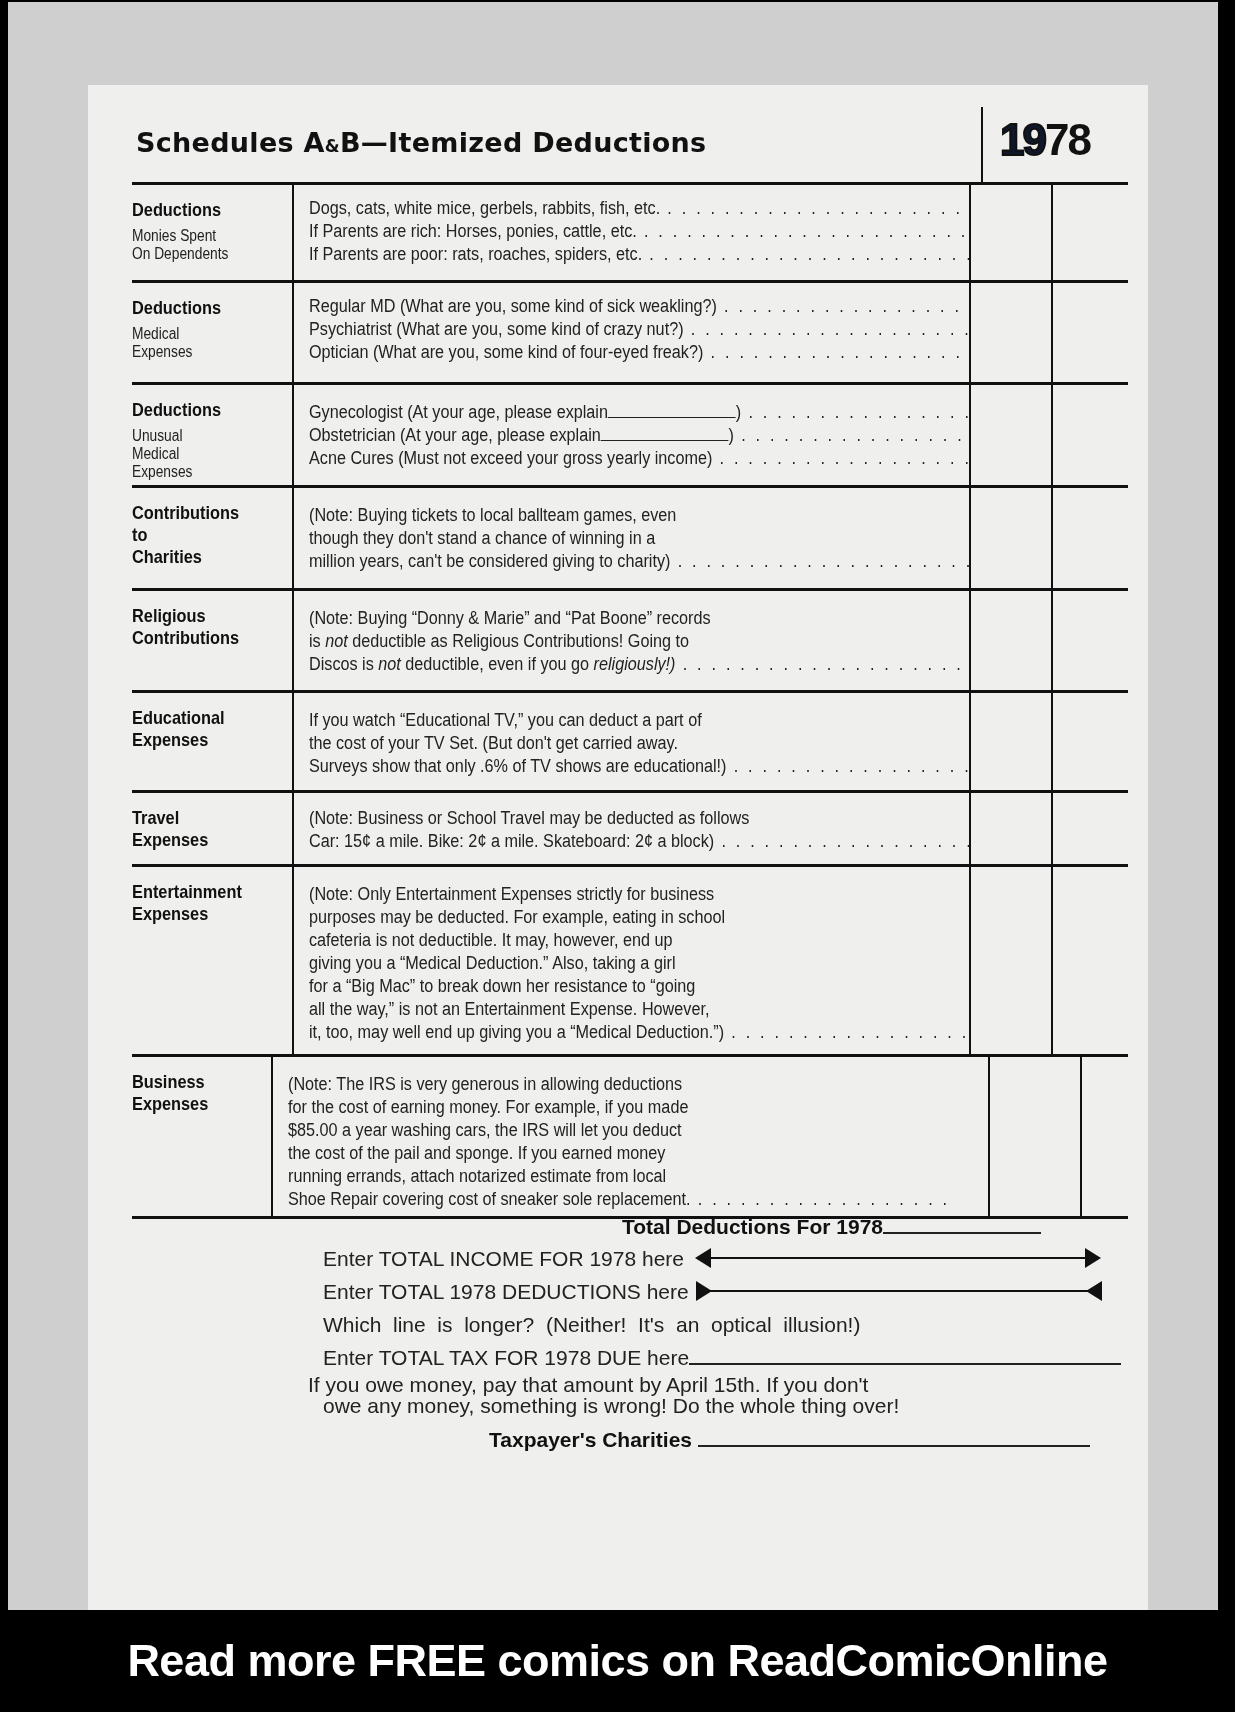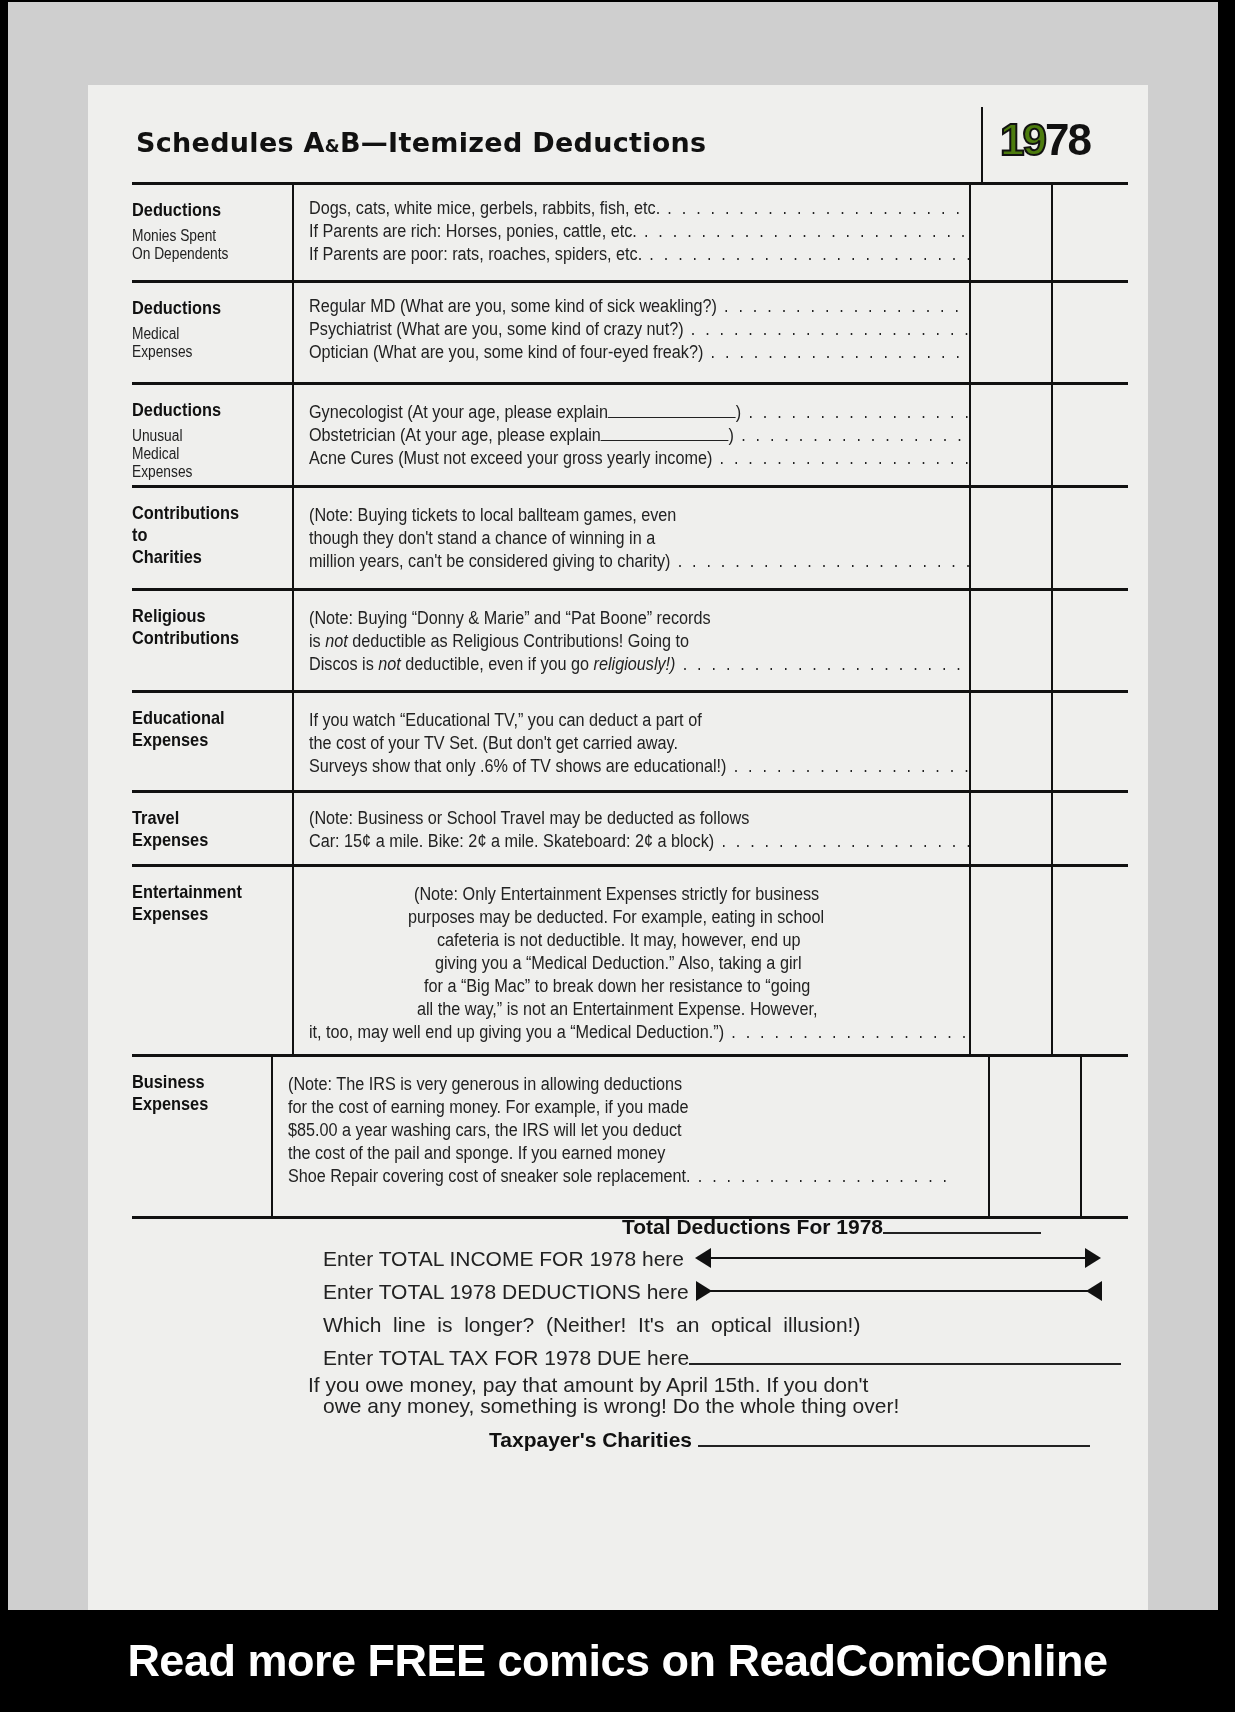--- a/index.html
+++ b/index.html
@@ -23,21 +23,21 @@
   }
   .title .amp { font-size: 17px; }
   .header-divider {
     position: absolute; left: 893px; top: 22px; width: 2px; height: 76px; background: #111;
   }
   .year {
     position: absolute; left: 912px; top: 30px;
     font-family: "Liberation Sans", sans-serif; font-weight: bold; font-size: 44px;
     letter-spacing: -2px; color: #111;
   }
-  .year .outline { color: #4d7c0f; -webkit-text-stroke: 2px #111; }
+  .year .outline { color: #0f172a; -webkit-text-stroke: 2px #111; }
 
   .table { position: absolute; left: 44px; top: 97px; width: 996px; }
   .row {
     position: relative; border-top: 3px solid #111;
     display: flex;
   }
   .row.last { border-bottom: 3px solid #111; gap: 40px; }
   .cell-label { width: 160px; padding: 14px 0 0 0; }
   .cell-text { width: 677px; border-left: 2px solid #111; padding: 12px 0 0 15px; font-size: 18px; line-height: 23px; color: #222; }
   .cell-amt { width: 82px; border-left: 2px solid #111; }
@@ -183,21 +183,21 @@
             <div class="line"><span class="cond"><span>Car: 15¢ a mile. Bike: 2¢ a mile. Skateboard: 2¢ a block)</span><span class="dots"></span></span></div>
           </div>
           <div class="cell-amt"></div>
           <div class="cell-amt2"></div>
         </div>
         <div class="row" style="height: 190px;">
           <div class="cell-label">
             <div class="lbl-head">Entertainment</div>
             <div class="lbl-head">Expenses</div>
           </div>
-          <div class="cell-text" style="padding-top: 16px; text-align: center;">
+          <div class="cell-text" style="padding-top: 16px;">
             <div class="line"><span class="cond"><span>(Note: Only Entertainment Expenses strictly for business</span></span></div>
             <div class="line"><span class="cond"><span>purposes may be deducted. For example, eating in school</span></span></div>
             <div class="line"><span class="cond"><span>cafeteria is not deductible. It may, however, end up</span></span></div>
             <div class="line"><span class="cond"><span>giving you a “Medical Deduction.” Also, taking a girl</span></span></div>
             <div class="line"><span class="cond"><span>for a “Big Mac” to break down her resistance to “going</span></span></div>
             <div class="line"><span class="cond"><span>all the way,” is not an Entertainment Expense. However,</span></span></div>
             <div class="line"><span class="cond"><span>it, too, may well end up giving you a “Medical Deduction.”)</span><span class="dots"></span></span></div>
           </div>
           <div class="cell-amt"></div>
           <div class="cell-amt2"></div>
@@ -205,20 +205,21 @@
         <div class="row last" style="height: 165px;">
           <div class="cell-label">
             <div class="lbl-head">Business</div>
             <div class="lbl-head">Expenses</div>
           </div>
           <div class="cell-text" style="padding-top: 16px;">
             <div class="line"><span class="cond"><span>(Note: The IRS is very generous in allowing deductions</span></span></div>
             <div class="line"><span class="cond"><span>for the cost of earning money. For example, if you made</span></span></div>
             <div class="line"><span class="cond"><span>$85.00 a year washing cars, the IRS will let you deduct</span></span></div>
             <div class="line"><span class="cond"><span>the cost of the pail and sponge. If you earned money</span></span></div>
+            <div class="line"><span class="cond"><span>running errands, attach notarized estimate from local</span></span></div>
             <div class="line"><span class="cond"><span>Shoe Repair covering cost of sneaker sole replacement.</span><span class="dots"></span></span></div>
           </div>
           <div class="cell-amt"></div>
           <div class="cell-amt2"></div>
         </div>
       </div>
 
     <div class="totals">
       <div class="tot-row tot-bold" style="left:534px; top:1130px;">
         <span>Total Deductions For 1978</span><span class="uline" style="width:158px;"></span>

